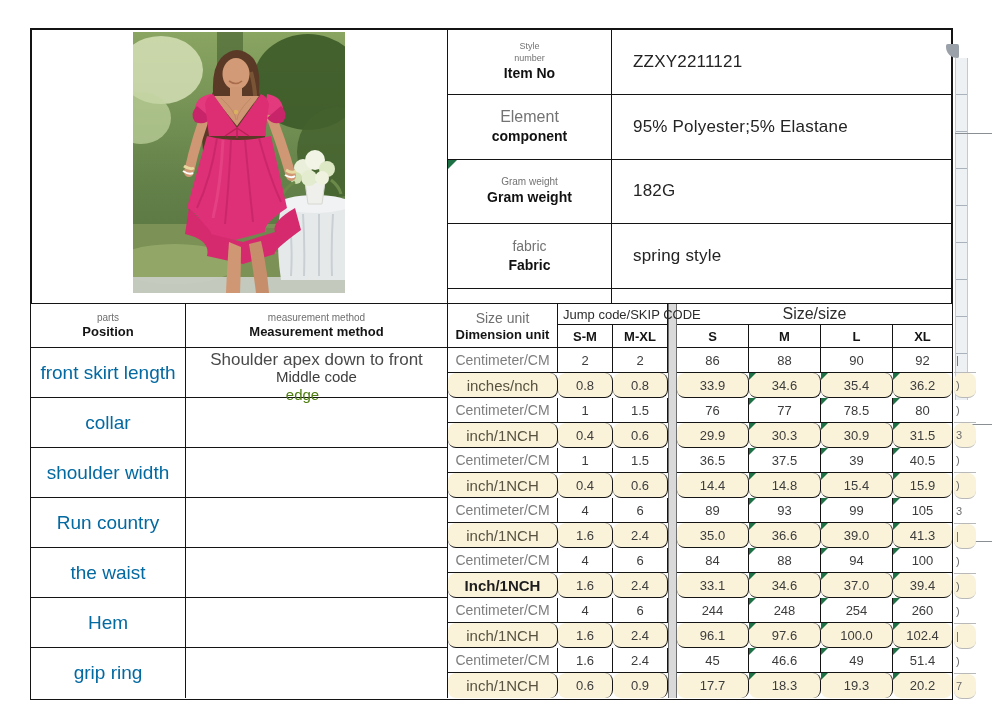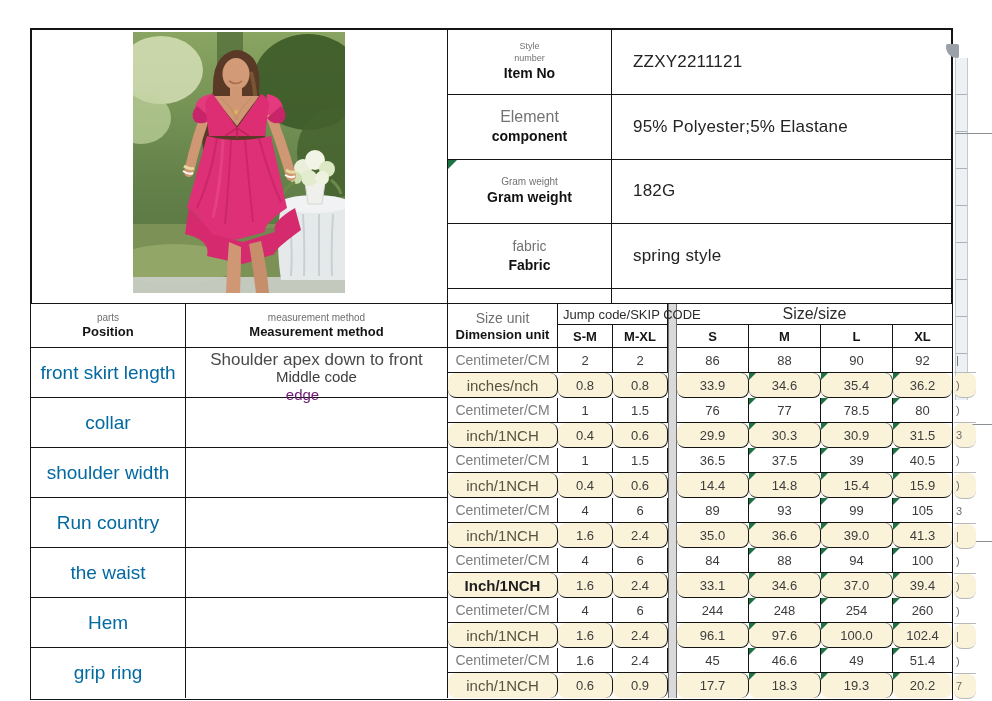--- a/index.html
+++ b/index.html
@@ -38,21 +38,21 @@
   .h-unit-small { font-size:14px; color:#6f6f6f; }
   .h-jump { font-size:13px; color:#2c2c2c; justify-content:flex-start; flex-direction:row; align-items:center; padding-left:5px; white-space:nowrap; overflow:visible; position:relative; z-index:6; }
   .h-size { font-size:16px; color:#2c2c2c; }
   .h-sub  { font-size:13px; font-weight:bold; color:#141414; display:flex; align-items:center; justify-content:center; }
   .bandcell { background:#d9d9d9; border-left:1.2px solid #6e6e6e; border-right:1.2px solid #6e6e6e; }
   .pos { display:flex; align-items:center; justify-content:center; font-size:19px; color:#0369a1; position:relative; }
   .method { position:relative; overflow:visible; z-index:5; }
   .m-content { position:relative; z-index:5; padding-top:5px; text-align:center; }
   .m-line1 { font-size:17px; color:#4a4a4a; line-height:14px; }
   .m-line2 { font-size:15px; color:#3d3d3d; line-height:19px; }
-  .m-line3 { font-size:15px; color:#701a75; line-height:18px; transform:translateX(-14px); }
+  .m-line3 { font-size:15px; color:#4d7c0f; line-height:18px; transform:translateX(-14px); }
   .unit { display:flex; align-items:center; justify-content:center; position:relative; }
   .unit-cm { font-size:14px; color:#7d7d7d; }
   .unit-in { font-size:15px; color:#56523f; }
   .unit-in.bold { font-weight:bold; color:#1d1d1d; }
   .val { display:flex; align-items:center; justify-content:center; font-size:13px; color:#3c3c3c; position:relative; }
   .cream { background:#faf3da;border-radius:8px; }
   .tri::before { content:''; position:absolute; left:0; top:0; border-top:7px solid #1e7145; border-right:7px solid transparent; }
 
   
   .edge-strip { position:absolute; left:955px; top:58px; width:13px; height:342px;

